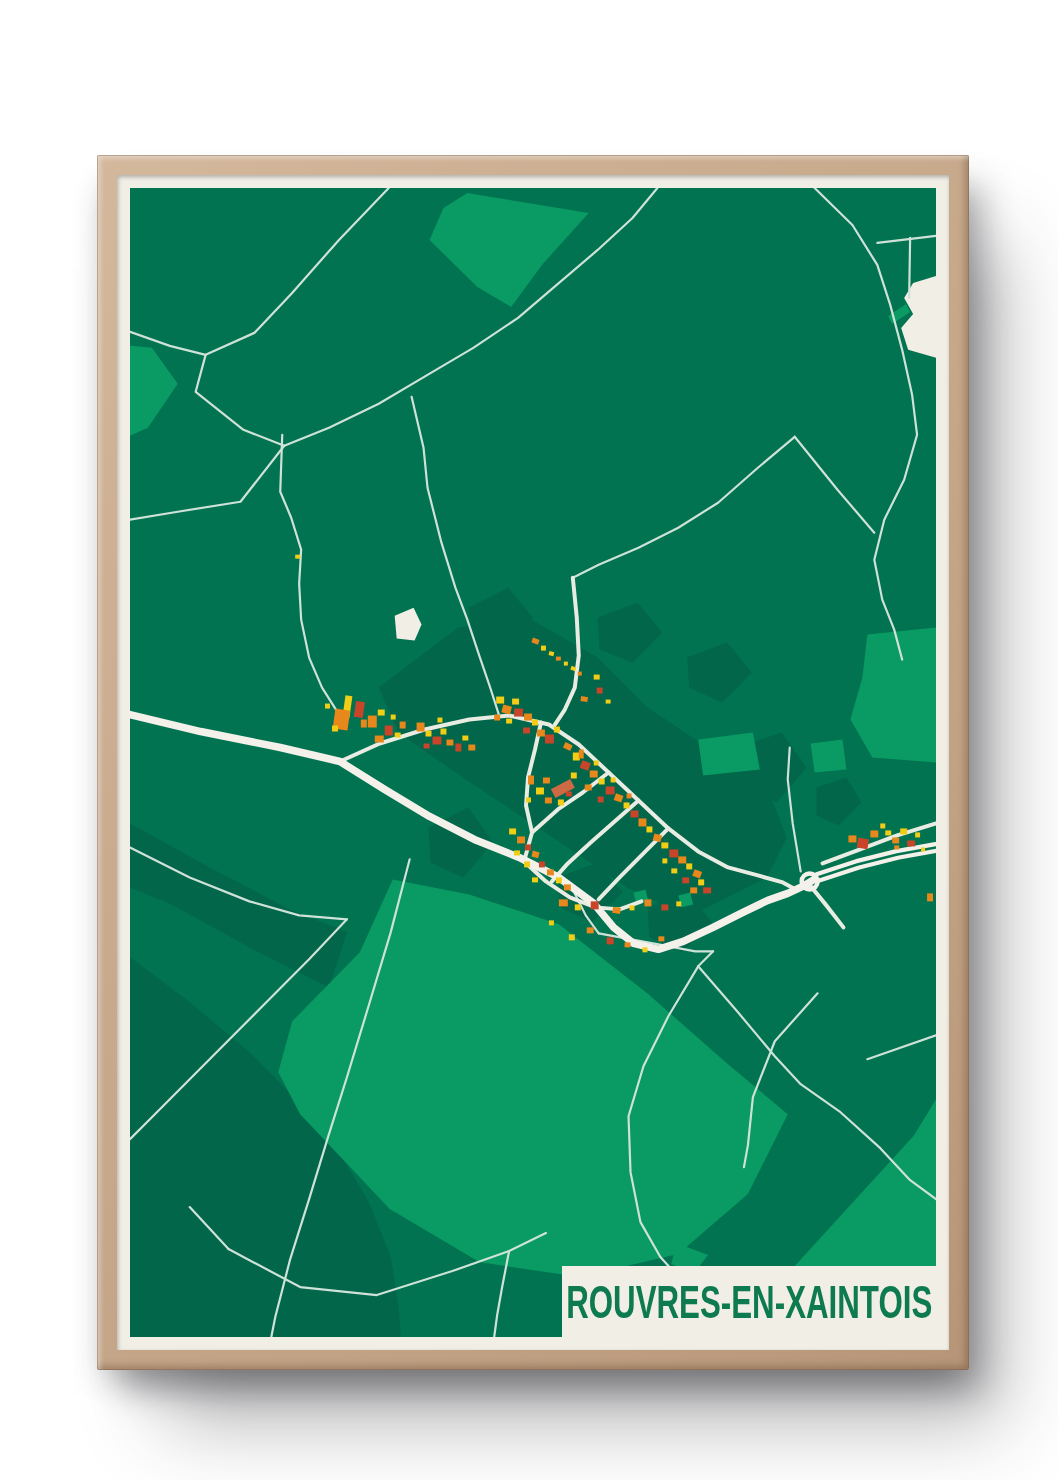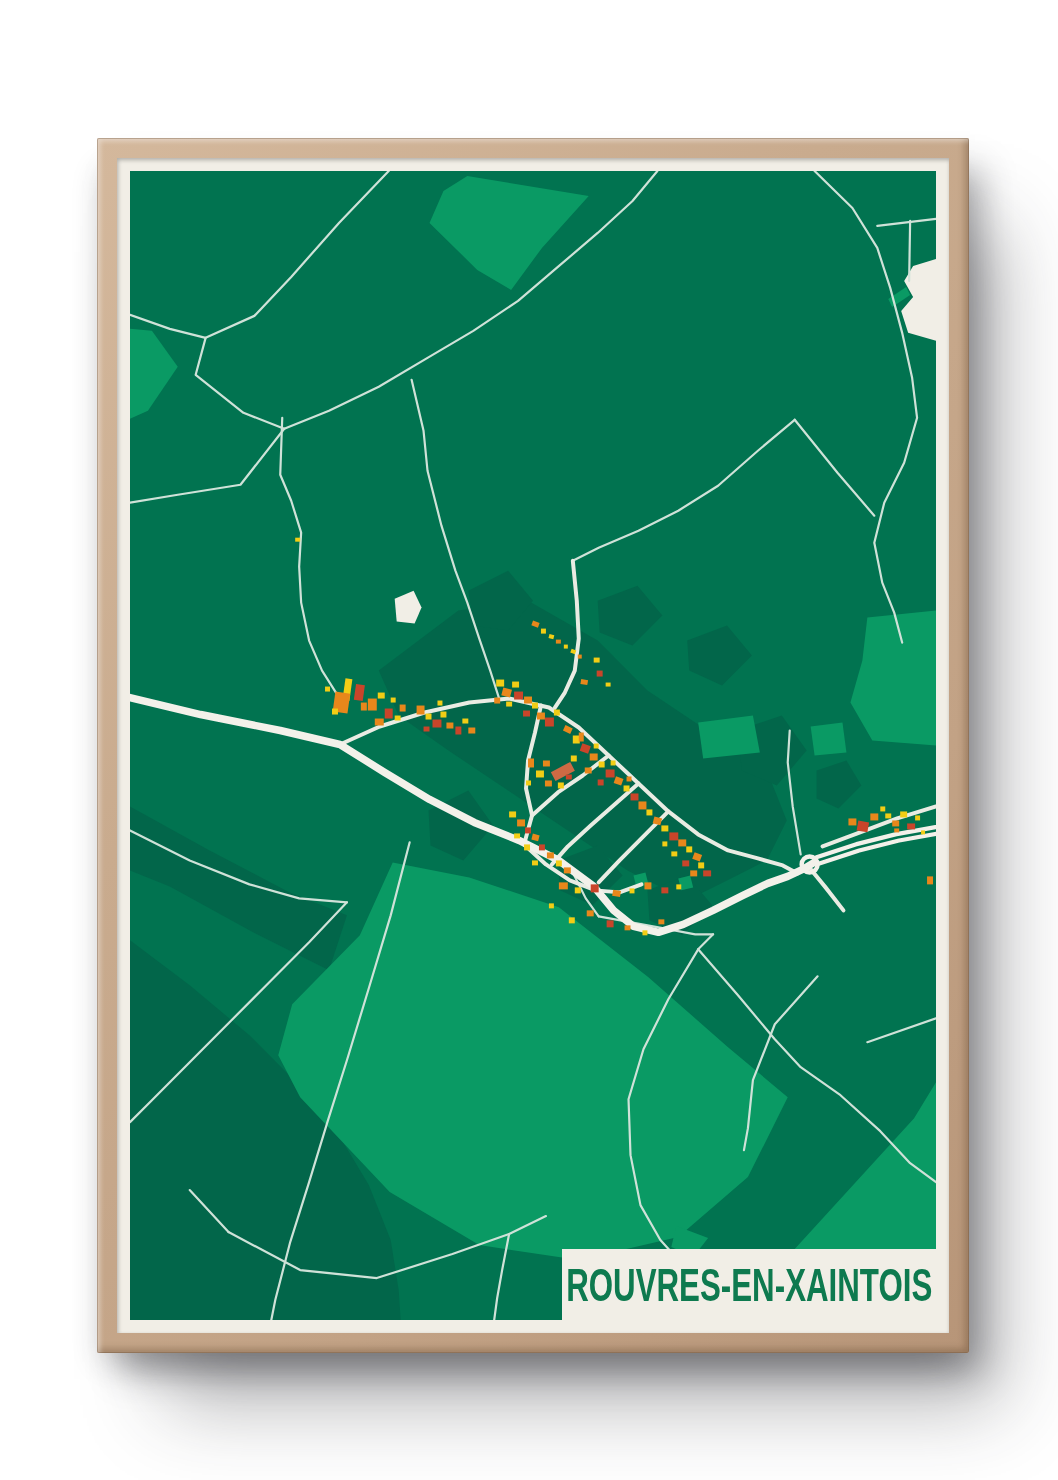--- a/index.html
+++ b/index.html
@@ -1,18 +1,18 @@
 <!DOCTYPE html>
 <html><head>
 <meta charset="utf-8">
 <style>
   html,body{margin:0;padding:0;background:#ffffff;}
   .scene{position:relative;width:1058px;height:1480px;background:#ffffff;overflow:hidden;
          font-family:"Liberation Sans","DejaVu Sans",sans-serif;}
-  .frame{position:absolute;left:97px;top:138px;width:872px;height:1215px;box-sizing:border-box;
+  .frame{position:absolute;left:97px;top:155px;width:872px;height:1215px;box-sizing:border-box;
          padding:20px;border-radius:2px;
          background:linear-gradient(135deg,#d4b89c 0%,#c9ab8e 35%,#c2a285 70%,#b79578 100%);
          box-shadow:18px 26px 32px -6px rgba(45,45,50,.38),
                     50px 70px 75px -18px rgba(45,45,50,.34),
                     -8px 20px 28px -12px rgba(45,45,50,.20),
                     inset 0 0 0 1px rgba(110,80,55,.35),
                     inset 3px 3px 5px rgba(255,255,255,.45),
                     inset -4px -4px 7px rgba(100,72,48,.40);}
   .mat{width:100%;height:100%;box-sizing:border-box;padding:13px;background:#f1eee6;
        box-shadow:inset 1px 2px 4px rgba(0,0,0,.28);}

